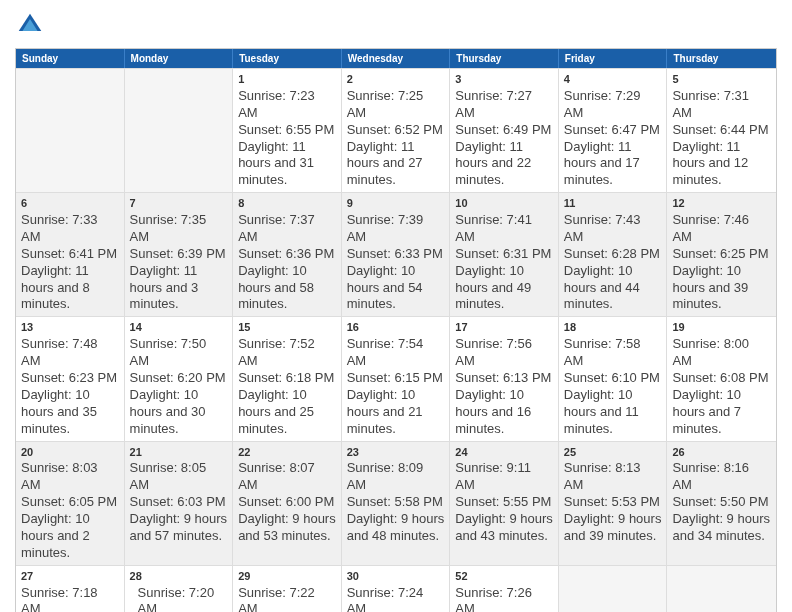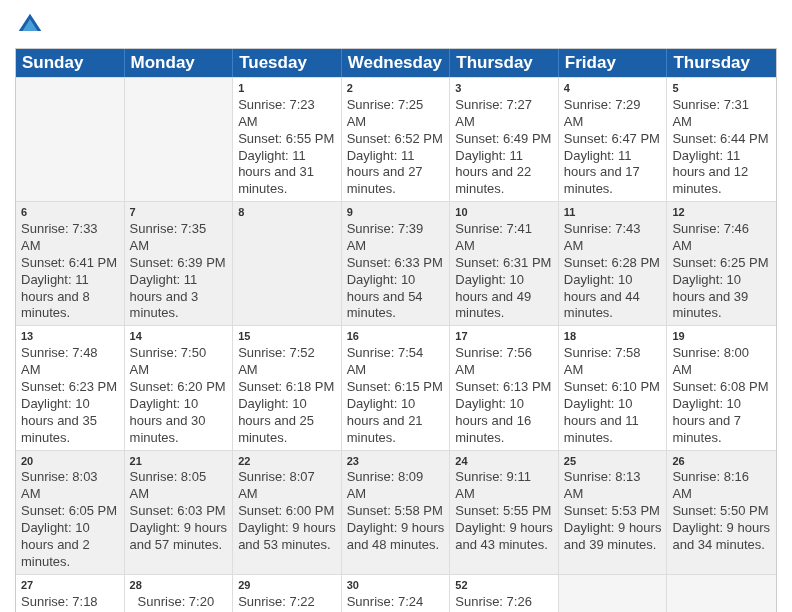--- a/index.html
+++ b/index.html
@@ -65,21 +65,21 @@
       flex-direction: column;
       border: 1px solid #ccc;
     }
     .cal-header {
       display: grid;
       grid-template-columns: repeat(7, 1fr);
       background: #1a5fa8;
     }
     .cal-header-cell {
       color: white;
-      font-size: 17px;
+      font-size: 10px;
       font-weight: bold;
       padding: 4px 6px;
       border-right: 1px solid #3a7fc8;
       text-align: left;
     }
     .cal-header-cell:last-child { border-right: none; }
     .cal-body {
       display: flex;
       flex-direction: column;
       flex: 1;
@@ -188,20 +188,23 @@
 Daylight: 11 hours and 8 minutes.</div>
           </div>
           <div class="cal-cell shaded">
             <span class="day-number">7</span>
             <div class="cell-text" style="white-space: pre-line;">Sunrise: 7:35 AM
 Sunset: 6:39 PM
 Daylight: 11 hours and 3 minutes.</div>
           </div>
           <div class="cal-cell shaded">
             <span class="day-number">8</span>
+            <div class="cell-text" style="white-space: pre-line;">Sunrise: 7:37 AM
+Sunset: 6:36 PM
+Daylight: 10 hours and 58 minutes.</div>
           </div>
           <div class="cal-cell shaded">
             <span class="day-number">9</span>
             <div class="cell-text" style="white-space: pre-line;">Sunrise: 7:39 AM
 Sunset: 6:33 PM
 Daylight: 10 hours and 54 minutes.</div>
           </div>
           <div class="cal-cell shaded">
             <span class="day-number">10</span>
             <div class="cell-text" style="white-space: pre-line;">Sunrise: 7:41 AM

